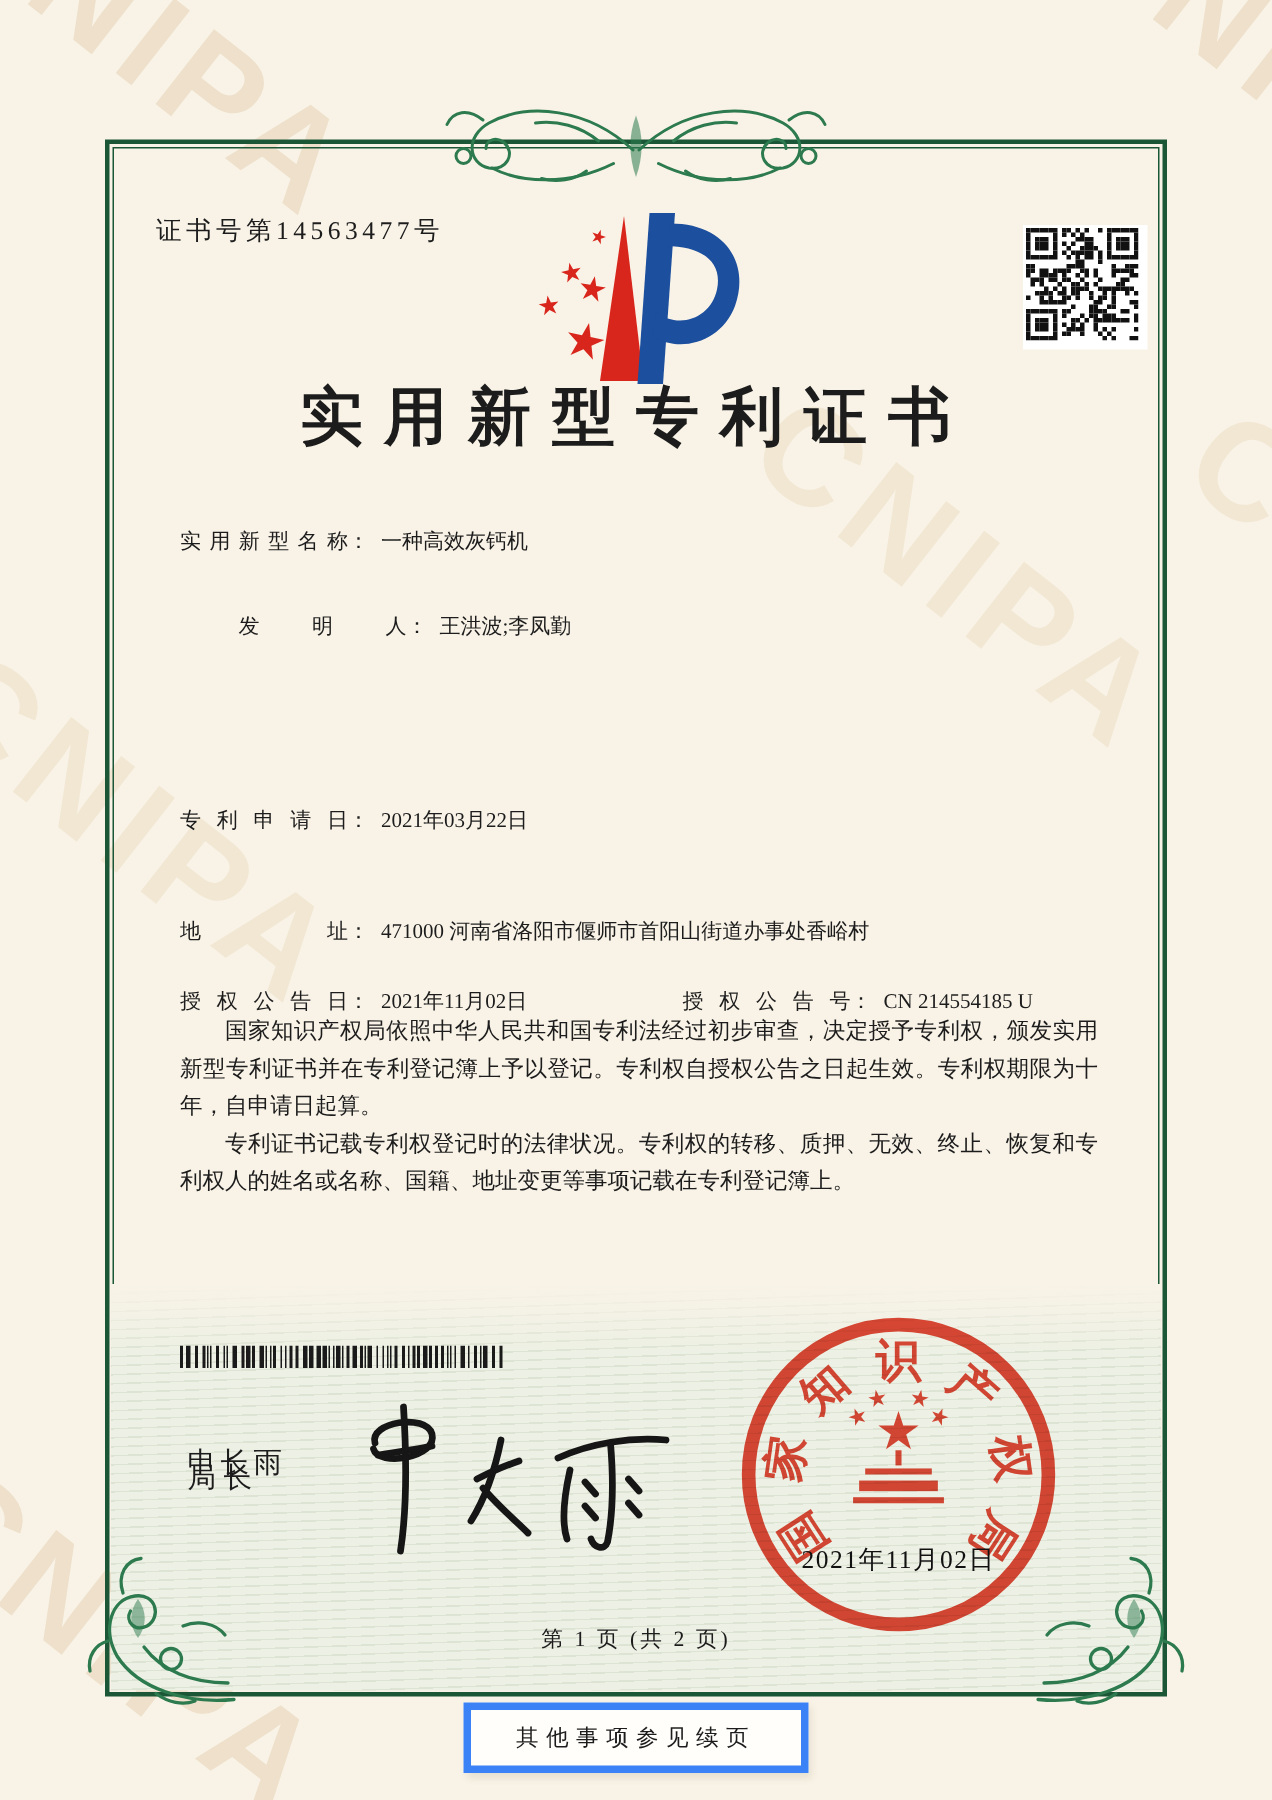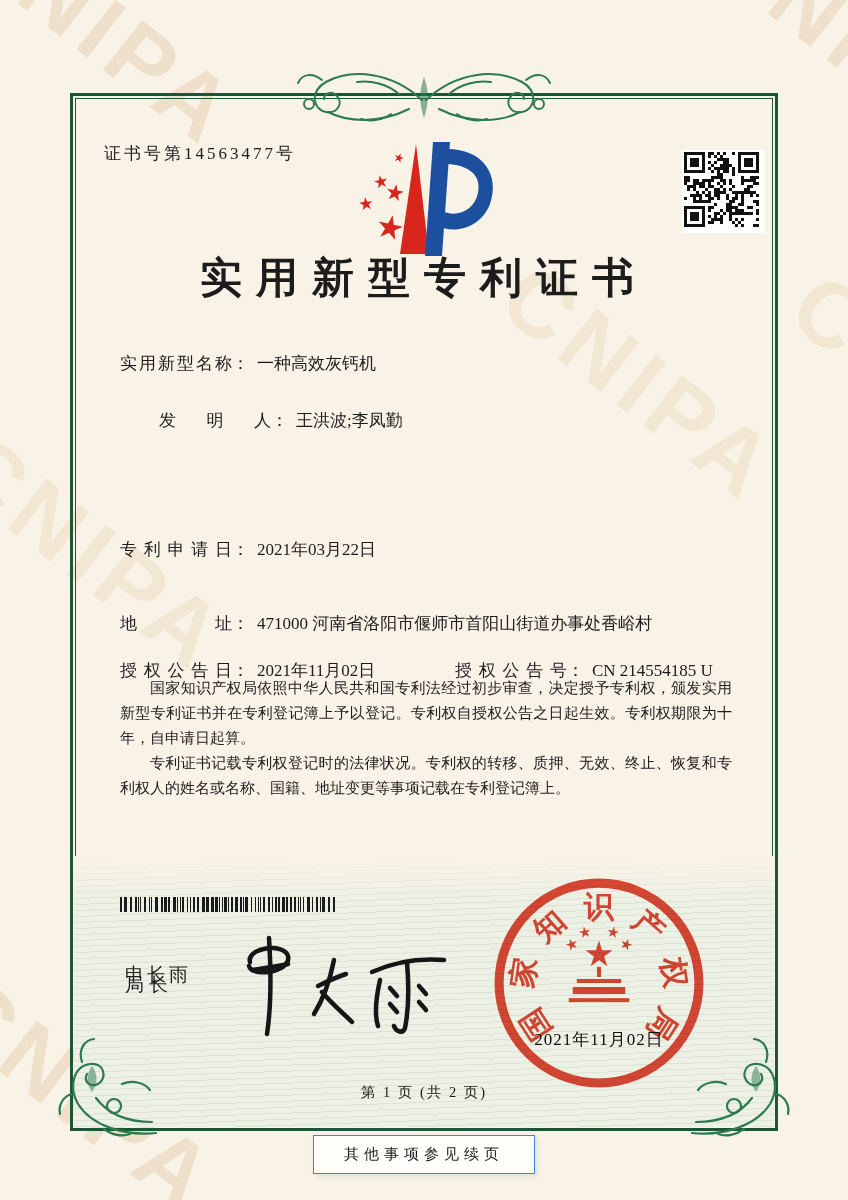--- a/index.html
+++ b/index.html
@@ -47,21 +47,21 @@
     position:absolute;left:104px;top:142px;
     font-size:17px;letter-spacing:3px;text-align:right;
   }
   .logo{position:absolute;left:336px;top:136px;}
   .qr{position:absolute;left:682px;top:150px;width:79px;height:79px;background:#fff;padding:2px;}
   .title{
     position:absolute;left:0;top:250px;width:100%;
     text-align:center;font-size:42px;font-weight:bold;letter-spacing:14px;
   }
   
-  .frow{position:absolute;left:120px;font-size:17px;white-space:nowrap;}
+  .frow{position:absolute;left:120px;font-size:14px;white-space:nowrap;}
   .flabel{
     display:inline-block;width:112px;
     text-align:justify;text-align-last:justify;
     vertical-align:bottom;
   }
   .fvalue{margin-left:8px;}
   .grant-right{position:absolute;left:335px;top:0;}
   
   .body-text{
     position:absolute;left:120px;top:676px;width:612px;
@@ -80,21 +80,21 @@
     position:absolute;left:490px;top:1028px;width:218px;
     text-align:center;font-size:17px;letter-spacing:1px;color:#111;
   }
   
   .page-info{
     position:absolute;left:0;top:1083px;width:100%;
     text-align:center;font-size:14.5px;letter-spacing:2px;
   }
   .note-box{
     position:absolute;left:50%;top:1135px;transform:translateX(-50%);
-    background:#fffefb;border:1px solid #3b82f6;
+    background:#fffefb;border:5px solid #3b82f6;
     box-shadow:2px 3px 5px rgba(90,80,50,0.12);
     padding:9px 30px;font-size:15px;letter-spacing:5px;white-space:nowrap;
   }
 </style>
 </head>
 <body>
 
 <div class="page">
 
   <span class="wm" style="left:-60px;top:-25px;">CNIPA</span>

